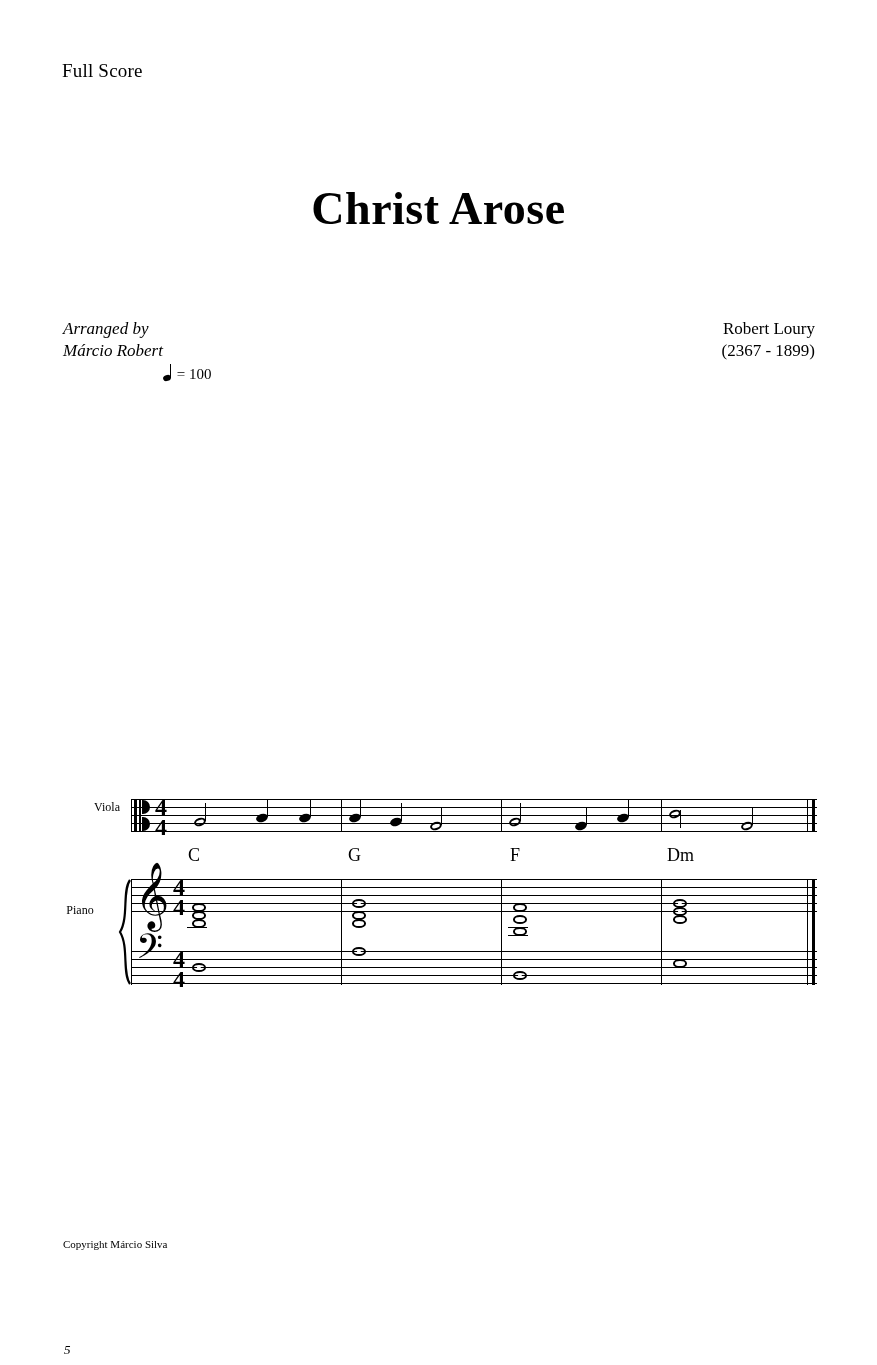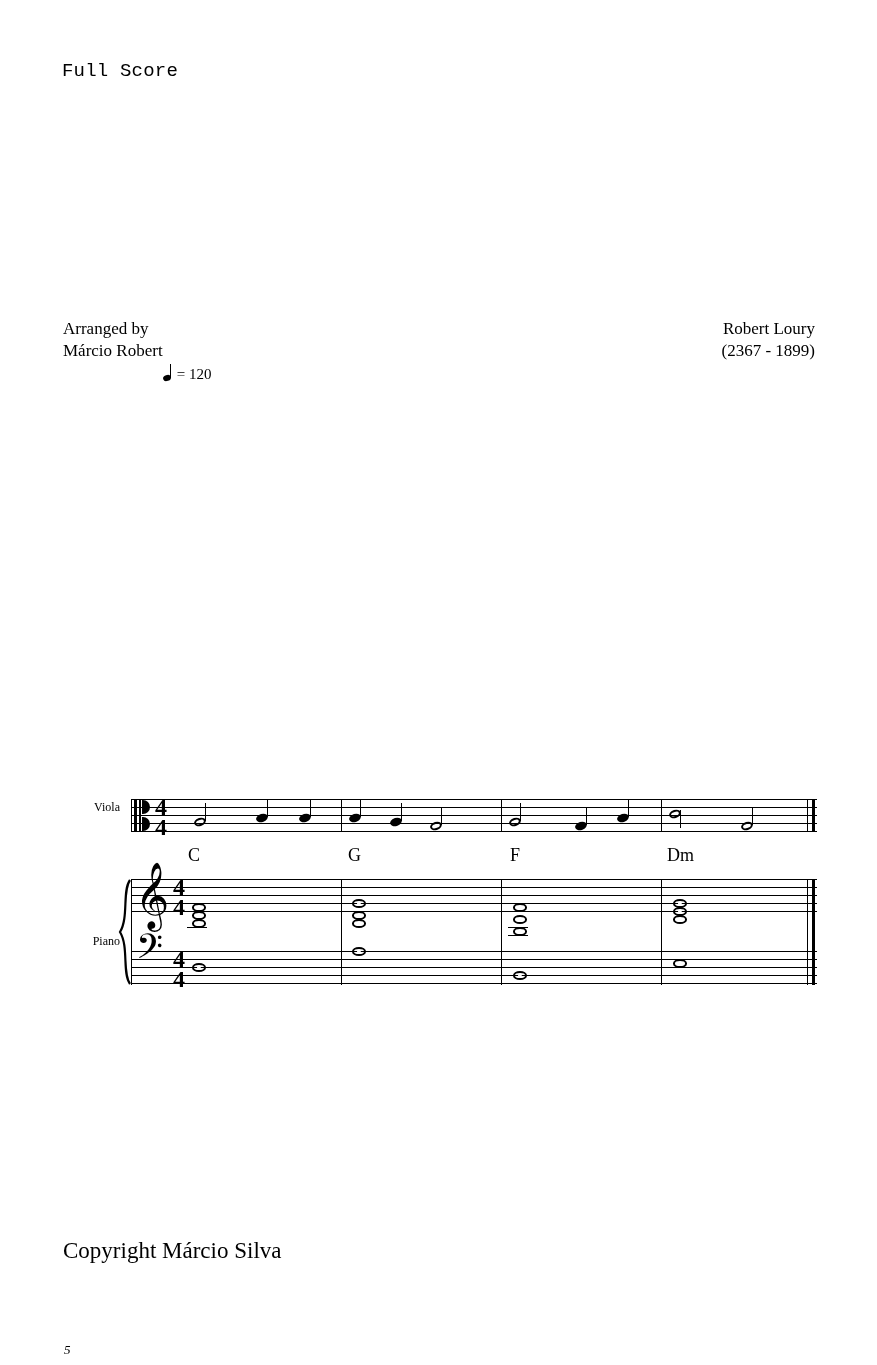--- a/index.html
+++ b/index.html
@@ -23,39 +23,39 @@
     height: 1365px;
     background: #ffffff;
   }
 
   .score-label {
     position: absolute;
     left: 62px;
     top: 60px;
     font-size: 19px;
     letter-spacing: 0.2px;
-    font-family: Liberation Mono, monospace;
   }
 
   .title {
     position: absolute;
     left: 0; right: 0;
     top: 182px;
     text-align: center;
     font-size: 46px;
     font-weight: bold;
     letter-spacing: 0.5px;
   }
 
   .arranger {
     position: absolute;
     left: 63px;
     top: 318px;
     font-size: 17px;
     line-height: 22px;
+    font-style: italic;
   }
 
   .composer {
     position: absolute;
     right: 62px;
     top: 318px;
     text-align: right;
     font-size: 17px;
     line-height: 22px;
   }
@@ -88,21 +88,21 @@
     position: absolute;
     left: 7px; bottom: 4px;
     width: 1.4px; height: 14px;
     background: #000;
   }
 
   .copyright {
     position: absolute;
     left: 63px;
     top: 1238px;
-    font-size: 23px;
+    font-size: 11px;
   }
 
   
   .system { position: absolute; }
 
   .meas-num {
     position: absolute;
     font-size: 13px;
     font-style: italic;
   }
@@ -203,34 +203,35 @@
     width: 20px;
   }
 </style>
 </head>
 <body>
 
 <div class="page">
 
   <div class="score-label">Full Score</div>
 
+  <div class="title">Christ Arose</div>
 
   <div class="arranger">
     <div>Arranged by</div>
     <div>Márcio Robert</div>
   </div>
 
   <div class="composer">
     <div>Robert Loury</div>
     <div>(2367 - 1899)</div>
   </div>
 
   <div class="tempo">
     <span class="q-note"></span>
-    <span>= 120</span>
+    <span>= 100</span>
   </div>
 
   <div class="system" style="left:0px; top:390px; width:877px; height:220px;">
 
     <div class="inst-name" style="left:40px; top:410px; width:80px;">Viola</div>
 
     <div class="staff" style="left:131px; top:409px; width:686px; height:34px;">
       <div class="line" style="top:0px; width:686px;"></div>
       <div class="line" style="top:8px; width:686px;"></div>
       <div class="line" style="top:16px; width:686px;"></div>
@@ -280,21 +281,21 @@
     <div class="nh open" style="left:669px; top:420px;"></div>
     <div class="stem" style="left:680px; top:420px; height:18px;"></div>
     <div class="nh open" style="left:741px; top:432px;"></div>
     <div class="stem" style="left:752px; top:417px; height:18px;"></div>
 
     <div class="chord" style="left:188px; top:455px;">C</div>
     <div class="chord" style="left:348px; top:455px;">G</div>
     <div class="chord" style="left:510px; top:455px;">F</div>
     <div class="chord" style="left:667px; top:455px;">Dm</div>
 
-    <div class="inst-name" style="left:40px; top:544px; width:80px;">Piano</div>
+    <div class="inst-name" style="left:40px; top:513px; width:80px;text-align:center;">Piano</div>
     <div class="brace" style="left:116px; top:489px;">
       <svg width="16" height="106" viewBox="0 0 16 106">
         <path d="M14 1 C6 12, 13 38, 4 53 C13 68, 6 94, 14 105" stroke="#000" stroke-width="2.2" fill="none"></path>
       </svg>
     </div>
 
     <div class="staff" style="left:131px; top:489px; width:686px; height:34px;">
       <div class="line" style="top:0px; width:686px;"></div>
       <div class="line" style="top:8px; width:686px;"></div>
       <div class="line" style="top:16px; width:686px;"></div>

